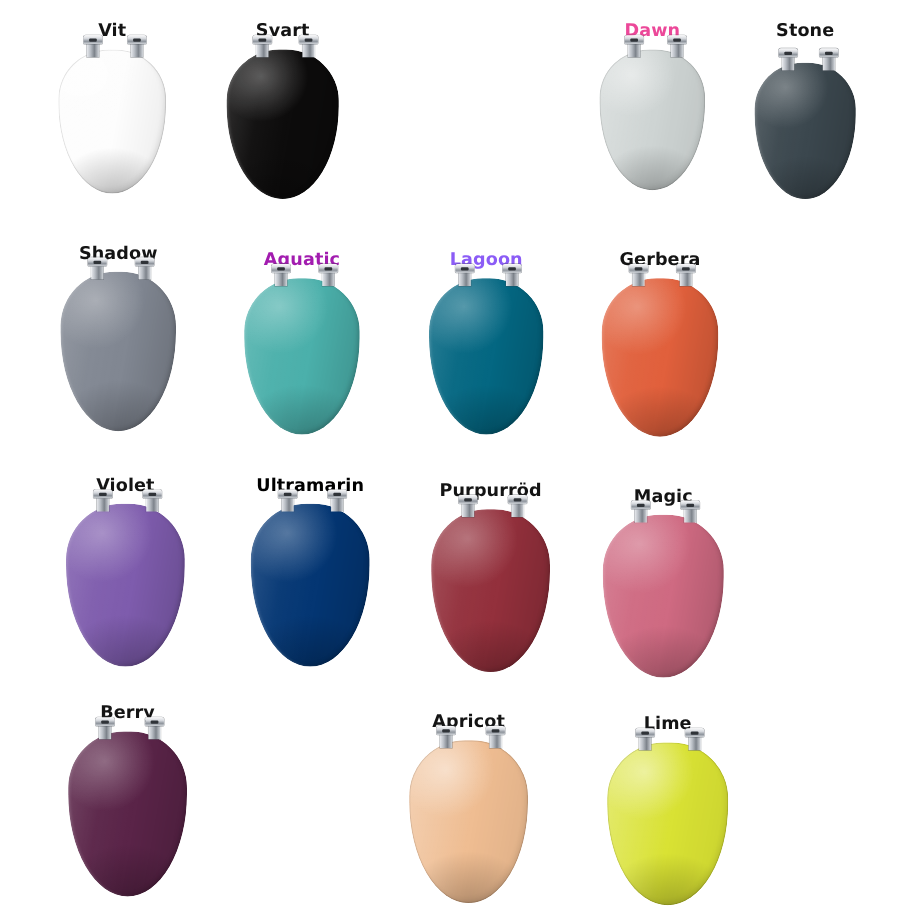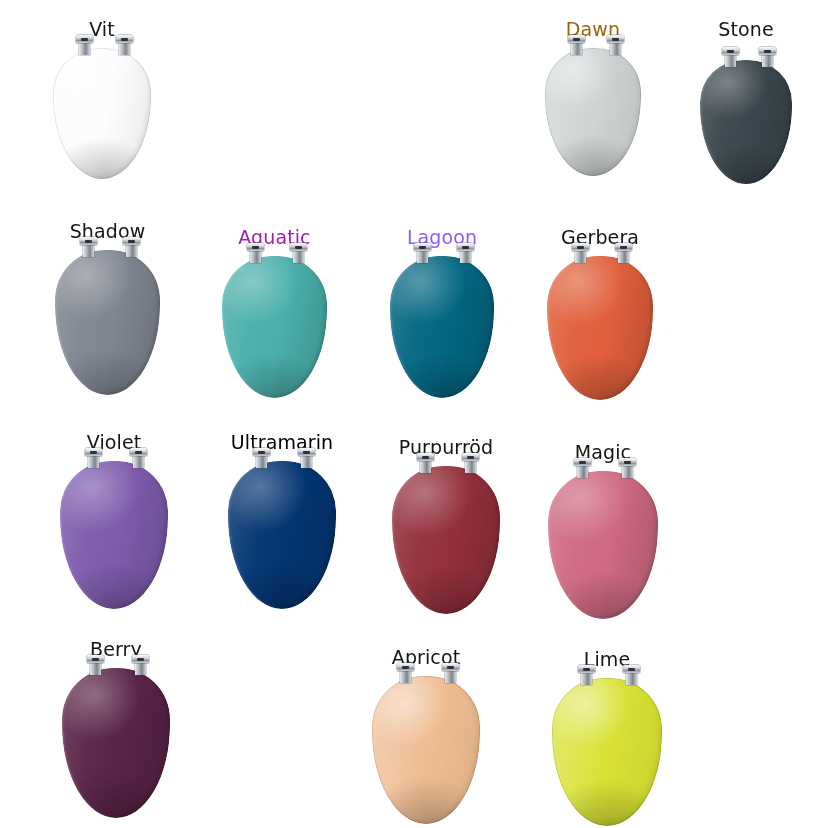--- a/index.html
+++ b/index.html
@@ -21,27 +21,27 @@
   }
 
   
   .swatch {
     position: absolute;
     display: flex;
     flex-direction: column;
     align-items: center;
   }
   .swatch-label {
-    font-size: 19px;
+    font-size: 16px;
     line-height: 1;
     color: #141414;
     letter-spacing: .1px;
     white-space: nowrap;
     margin-bottom: 9px;
-    font-weight: 400;
+    font-weight: 700;
   }
 
   
   .seat-wrap {
     position: relative;
   }
   .seat {
     position: relative;
     width: 100%;
     height: 100%;
@@ -154,42 +154,63 @@
             <div class="post"></div>
             <div class="cap"></div>
           </div>
           <div class="hinge" style="left: 63.21px;">
             <div class="post"></div>
             <div class="cap"></div>
           </div>
         </div>
       </div>
     </div>
+    <div class="swatch" style="left: 206px; top: 20px;">
+      <div class="swatch-label" style="color: rgb(20, 20, 20);">Svart</div>
+      <div class="seat-wrap" style="width: 102px; height: 136px;">
+        <div class="seat">
+          <div class="seat-base" style="background: rgb(13, 12, 12);"></div>
+          <div class="seat-sheen"></div>
+          <div class="seat-shade"></div>
+          <div class="seat-rim"></div>
+        </div>
+        <div class="hinges">
+          <div class="hinge" style="left: 23.97px;">
+            <div class="post"></div>
+            <div class="cap"></div>
+          </div>
+          <div class="hinge" style="left: 65.79px;">
+            <div class="post"></div>
+            <div class="cap"></div>
+          </div>
+        </div>
+      </div>
+    </div>
     <div class="swatch" style="left: 545px; top: 20px;">
-      <div class="swatch-label" style="color: #a16207;">Dawn</div>
+      <div class="swatch-label" style="color: #ec4899;">Dawn</div>
       <div class="seat-wrap" style="width: 96px; height: 128px;">
         <div class="seat light">
           <div class="seat-base" style="background: rgb(206, 212, 211);"></div>
           <div class="seat-sheen"></div>
           <div class="seat-shade"></div>
           <div class="seat-rim"></div>
         </div>
         <div class="hinges">
           <div class="hinge" style="left: 22.56px;">
             <div class="post"></div>
             <div class="cap"></div>
           </div>
           <div class="hinge" style="left: 61.92px;">
             <div class="post"></div>
             <div class="cap"></div>
           </div>
         </div>
       </div>
     </div>
-    <div class="swatch" style="left: 700px; top: 20px; gap: 12px;">
+    <div class="swatch" style="left: 686px; top: 20px; gap: 12px;">
       <div class="swatch-label" style="color: rgb(20, 20, 20);">Stone</div>
       <div class="seat-wrap" style="width: 92px; height: 124px;">
         <div class="seat">
           <div class="seat-base" style="background: rgb(59, 71, 78);"></div>
           <div class="seat-sheen"></div>
           <div class="seat-shade"></div>
           <div class="seat-rim"></div>
         </div>
         <div class="hinges">
           <div class="hinge" style="left: 21.62px;">

